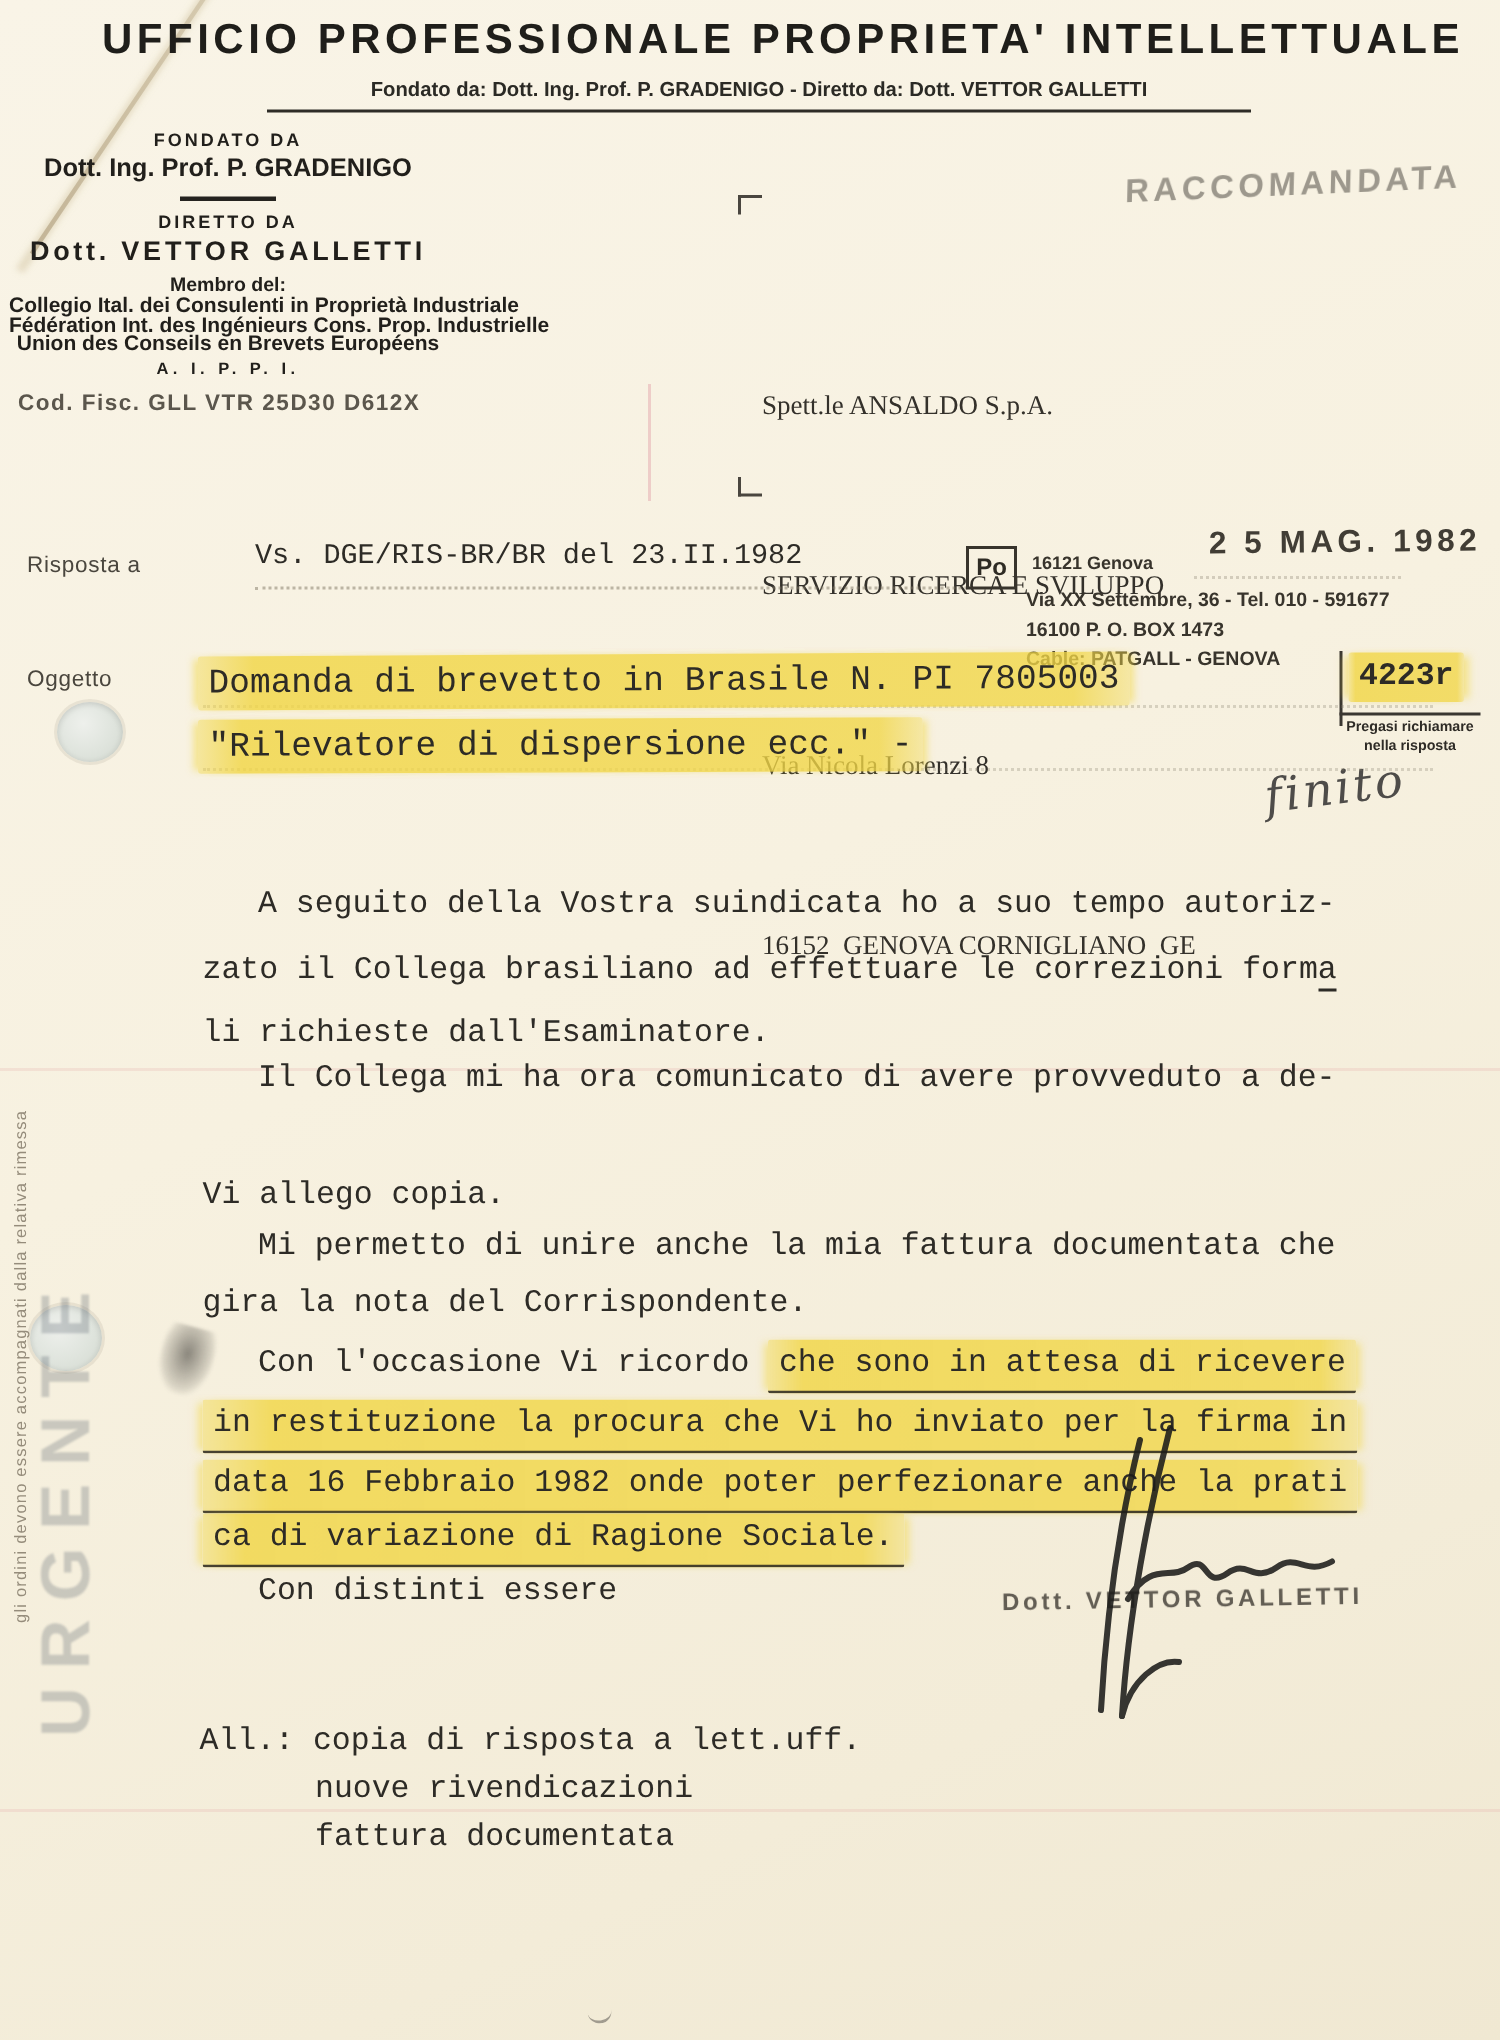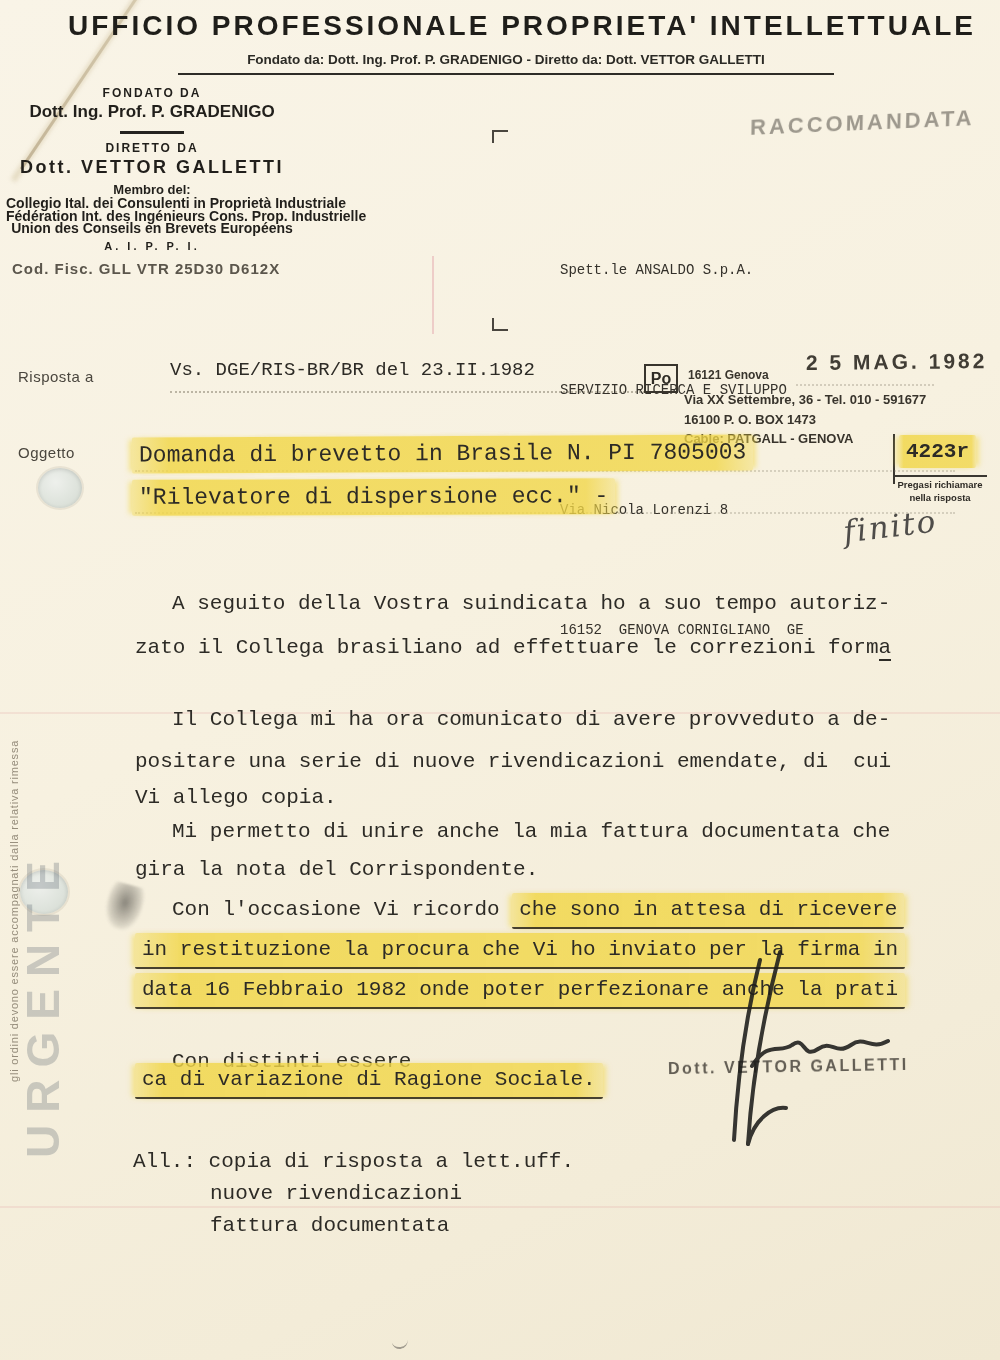--- a/index.html
+++ b/index.html
@@ -14,21 +14,21 @@
   .founder{left:6px;top:86px;width:292px;text-align:center;color:#211f1b;}
   .f-small{font-size:12px;font-weight:700;letter-spacing:2px;}
   .f-name1{font-size:17px;font-weight:700;margin-top:2px;white-space:nowrap;}
   .f-div{width:64px;height:3px;background:#25231f;margin:9px auto 7px auto;}
   .f-name2{font-size:18px;font-weight:700;letter-spacing:2.5px;margin-top:2px;white-space:nowrap;}
   .f-membro{font-size:13px;font-weight:700;margin-top:4px;}
   .f-mem{font-size:14px;font-weight:700;line-height:12.5px;white-space:nowrap;}
   .f-aippi{font-size:11px;font-weight:700;letter-spacing:3px;margin-top:5px;}
   .codfisc{left:12px;top:260px;font-size:15px;letter-spacing:1px;color:#5b564c;white-space:nowrap;font-weight:bold;}
   
-  .recipient{left:560px;top:170px;font-size:14px;line-height:40px;color:#34312b;}
+  .recipient{left:508px;top:170px;font-size:18px;line-height:40px;color:#34312b;font-family:Liberation Serif, serif;}
   .cornermark{width:14px;height:11px;}
   .cm-tl{left:492px;top:130px;border-left:2px solid #4a463f;border-top:2px solid #4a463f;}
   .cm-bl{left:492px;top:318px;border-left:2px solid #4a463f;border-bottom:2px solid #4a463f;}
   .raccomandata{left:750px;top:110px;font-size:22px;font-weight:700;letter-spacing:3px;color:rgba(58,54,48,0.48);transform:rotate(-2.5deg) skewX(-4deg);filter:blur(0.4px);white-space:nowrap;}
   .datestamp{left:806px;top:350px;font-size:21px;font-weight:700;letter-spacing:3px;color:#413d35;transform:rotate(-0.6deg);white-space:nowrap;}
   
   .ref-label{left:18px;top:368px;font-size:15px;color:#4a463e;letter-spacing:0.5px;}
   .ref-value{left:170px;top:359px;font-size:19px;}
   .dotline{border-bottom:2px dotted rgba(128,120,102,0.5);height:0;}
   
@@ -138,32 +138,32 @@
   <div class="abs refnum-vline"></div>
   <div class="abs refnum tw"><span class="hl">4223r</span></div>
   <div class="abs refnum-hline"></div>
   <div class="abs refnote" style="top:479px;">Pregasi richiamare</div>
   <div class="abs refnote" style="top:492px;">nella risposta</div>
 
   <div class="abs finito">finito</div>
 
   <div class="abs bl tw" style="left:172px;top:592px;">A seguito della Vostra suindicata ho a suo tempo autoriz-</div>
   <div class="abs bl tw" style="left:135px;top:636px;"><span>zato il Collega brasiliano ad effettuare le correzioni form</span><span class="uchar">a</span></div>
+  <div class="abs bl tw" style="left:135px;top:678px;">li richieste dall'Esaminatore.</div>
 
   <div class="abs bl tw" style="left:172px;top:708px;">Il Collega mi ha ora comunicato di avere provveduto a de-</div>
-  <div class="abs bl tw" style="left:135px;top:750px;">positare una serie di nuove rivendicazioni emendate, di  cui</div>
   <div class="abs bl tw" style="left:135px;top:786px;">Vi allego copia.</div>
 
   <div class="abs bl tw" style="left:172px;top:820px;">Mi permetto di unire anche la mia fattura documentata che</div>
   <div class="abs bl tw" style="left:135px;top:858px;">gira la nota del Corrispondente.</div>
 
   <div class="abs bl tw" style="left:172px;top:898px;"><span>Con l'occasione Vi ricordo </span><span class="hl hl-ul">che sono in attesa di ricevere</span></div>
   <div class="abs bl tw" style="left:135px;top:938px;"><span class="hl hl-ul">in restituzione la procura che Vi ho inviato per la firma in</span></div>
   <div class="abs bl tw" style="left:135px;top:978px;"><span class="hl hl-ul">data 16 Febbraio 1982 onde poter perfezionare anche la prati</span></div>
-  <div class="abs bl tw" style="left:135px;top:1068px;text-align:center;"><span class="hl hl-ul">ca di variazione di Ragione Sociale.</span></div>
+  <div class="abs bl tw" style="left:135px;top:1014px;text-align:center;"><span class="hl hl-ul">ca di variazione di Ragione Sociale.</span></div>
 
   <div class="abs closing tw">Con distinti essere</div>
 
   <div class="abs sigstamp">Dott. VETTOR GALLETTI</div>
   <svg class="abs sigsvg" width="230" height="200" viewBox="0 0 230 200">
     <g fill="none" stroke="#1c1c1a" stroke-width="4" stroke-linecap="round" opacity="0.88">
       <path d="M72,12 C60,60 50,120 46,192"></path>
       <path d="M92,4 C78,58 64,130 60,196"></path>
       <path d="M64,118 C80,92 92,106 104,97 C118,87 114,112 130,101 C144,91 147,108 163,97 C177,87 182,103 200,93"></path>
       <path d="M60,196 C66,172 84,158 98,160"></path>

